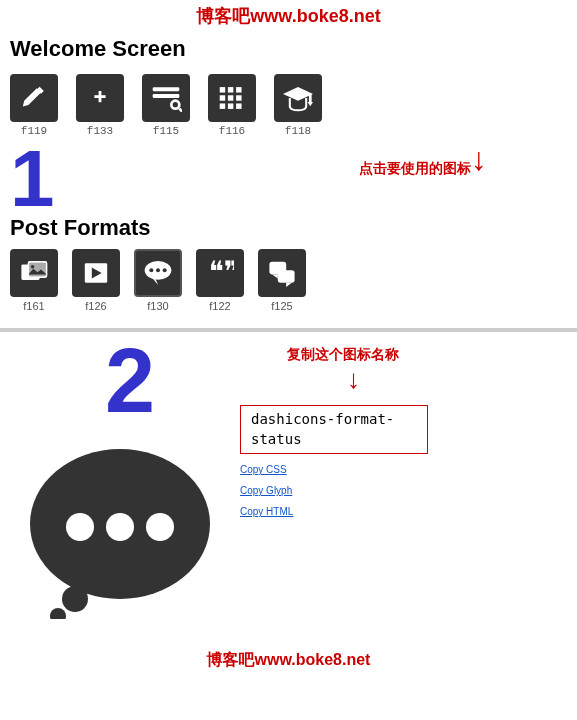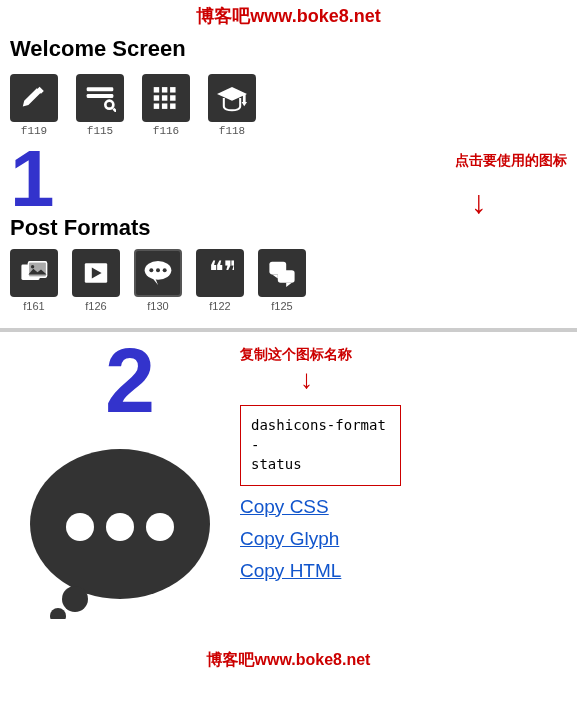--- a/index.html
+++ b/index.html
@@ -98,32 +98,32 @@
       align-items: center;
       justify-content: center;
     }
 
     .big-icon-preview svg {
       fill: #333;
     }
 
     .icon-name-box {
       border: 1.5px solid #cc0000;
-      padding: 10px 10px;
+      padding: 4px 10px;
       font-size: 14px;
       font-family: monospace;
       color: #000;
       line-height: 1.4;
       word-break: break-all;
-      width: 161px;
+      width: 188px;
     }
 
     .copy-link {
       color: #1155cc;
-      font-size: 19px;
+      font-size: 10px;
       text-decoration: underline;
       cursor: pointer;
       display: block;
     }
 
     .watermark-bottom {
       text-align: center;
       color: #cc0000;
       font-size: 16px;
       font-weight: bold;
@@ -142,20 +142,30 @@
 
     <div class="icon-item">
       <div class="icon-box">
         <svg width="28" height="28" viewBox="0 0 20 20">
           <path d="M2 16l1-4 9-9 3 3-9 9-4 1zm10-12l2-2 3 3-2 2-3-3z"></path>
         </svg>
       </div>
       <span class="icon-label">f119</span>
     </div>
 
+    <div class="icon-item">
+      <div class="icon-box">
+        <svg width="28" height="28" viewBox="0 0 20 20">
+          <rect x="2" y="2" width="13" height="16" rx="1" fill="#333"></rect>
+          <rect x="9" y="5" width="2" height="8" fill="#fff"></rect>
+          <rect x="6" y="8" width="8" height="2" fill="#fff"></rect>
+        </svg>
+      </div>
+      <span class="icon-label">f133</span>
+    </div>
 
     <div class="icon-item">
       <div class="icon-box">
         <svg width="32" height="28" viewBox="0 0 24 20">
           <rect x="2" y="2" width="20" height="3" rx="1" fill="#fff"></rect>
           <rect x="2" y="7" width="20" height="3" rx="1" fill="#fff"></rect>
           <ellipse cx="19" cy="15" rx="4" ry="4" fill="#fff"></ellipse>
           <ellipse cx="19" cy="15" rx="2" ry="2" fill="#333"></ellipse>
           <line x1="22" y1="18" x2="25" y2="21" stroke="#fff" stroke-width="2"></line>
         </svg>
@@ -189,21 +199,21 @@
           <line x1="20" y1="7" x2="20" y2="13" stroke="#fff" stroke-width="2"></line>
           <polygon points="18,13 22,13 20,16" fill="#fff"></polygon>
         </svg>
       </div>
       <span class="icon-label">f118</span>
     </div>
   </div>
 
   <div style="display:flex; flex-direction:row; align-items:flex-start; position:relative; margin-top:2px;">
     <div class="number-label">1</div>
-    <div style="position:absolute; right:10px; top:13px; display:flex; flex-direction:column; align-items:flex-end;gap:12px;">
+    <div style="position:absolute; right:10px; top:0; display:flex; flex-direction:row; align-items:flex-end;">
       <span class="annotation-text">点击要使用的图标</span>
       <span style="font-size:32px; color:#cc0000; margin-right:80px; margin-top:2px;">↓</span>
     </div>
   </div>
 
   <div class="section-header" style="margin-top:-10px;">Post Formats</div>
 
   <div class="post-formats-icons">
 
 
@@ -283,21 +293,21 @@
           <circle cx="140" cy="93" r="14" fill="#fff"></circle>
 
           <circle cx="55" cy="165" r="13" fill="#333"></circle>
           <circle cx="38" cy="182" r="8" fill="#333"></circle>
         </svg>
       </div>
     </div>
 
     <div style="display:flex; flex-direction:column; flex:1; padding-left:10px; padding-top:10px; gap:10px;">
 
-      <div style="display:flex; flex-direction:column; align-items:flex-start;">
+      <div style="display:flex; flex-direction:column; align-items:flex-start;margin-left:47px;">
         <span style="color:#cc0000; font-size:14px; font-weight:bold;">复制这个图标名称</span>
         <span style="font-size:26px; color:#cc0000; margin-left:60px;">↓</span>
       </div>
 
       <div class="icon-name-box" style="white-space:pre-line;">dashicons-format-
 status</div>
 
       <a class="copy-link">Copy CSS</a>
       <a class="copy-link">Copy Glyph</a>
       <a class="copy-link">Copy HTML</a>

